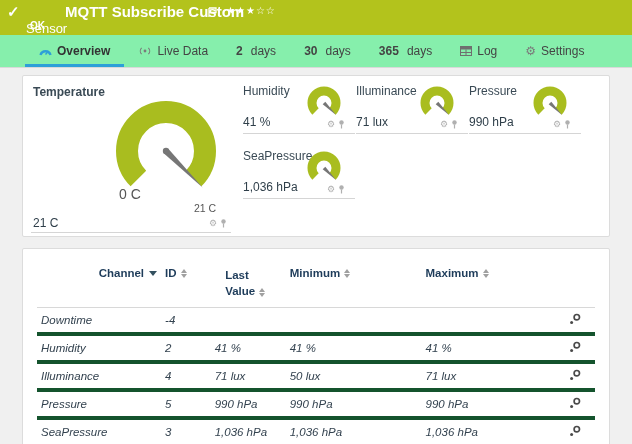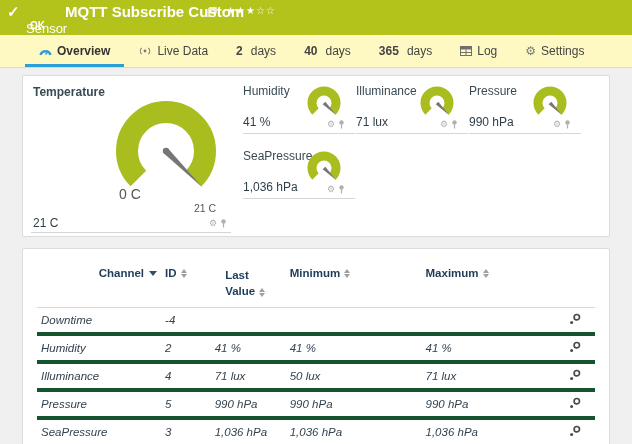--- a/index.html
+++ b/index.html
@@ -9,21 +9,21 @@
   
   .topbar { position:relative; height:35px; background:#b3c31c; color:#fff; }
   .topbar .check { position:absolute; left:7px; top:3px; font-size:15px; font-weight:bold; }
   .topbar .kind { position:absolute; left:26px; top:21px; font-size:13px; }
   .topbar .title { position:absolute; left:65px; top:3px; font-size:15px; font-weight:bold; }
   .topbar .flag { position:absolute; left:208px; top:4px; }
   .topbar .stars { position:absolute; left:226px; top:5px; font-size:10px; letter-spacing:1px; }
   .topbar .status { position:absolute; left:30px; top:20px; font-size:10px; font-weight:bold; }
 
   
-  .tabbar { height:33px; background:#fef9c3; border-bottom:1px solid #d9d9d9;
+  .tabbar { height:33px; background:#86efac; border-bottom:1px solid #d9d9d9;
             display:flex; align-items:stretch; padding-left:25px; }
   .tab { display:flex; align-items:center; gap:5px; padding:0 14px; font-size:12px;
          color:#444; cursor:pointer; position:relative; }
   .tab .ticon { display:flex; align-items:center; color:#7a7a7a; }
   .tab.active { font-weight:bold; color:#333; }
   .tab.active::after { content:""; position:absolute; left:0; right:0; bottom:0;
                        height:3px; background:#2d9fd8; }
   .tab .num { font-weight:bold; margin-right:3px; }
   .gearchar { font-size:12px; color:#555; line-height:1; }
 
@@ -115,21 +115,21 @@
           <path d="M3.6 1.8 A4.6 4.6 0 0 0 3.6 8.2 M10.4 1.8 A4.6 4.6 0 0 1 10.4 8.2" fill="none" stroke="#7a7a7a" stroke-width="1.1"></path>
         </svg>
     </span>
     <span>Live Data</span>
   </div>
   <div class="tab">
     <span class="num">2</span>
     <span>days</span>
   </div>
   <div class="tab">
-    <span class="num">40</span>
+    <span class="num">30</span>
     <span>days</span>
   </div>
   <div class="tab">
     <span class="num">365</span>
     <span>days</span>
   </div>
   <div class="tab">
     <span class="ticon">
       <svg width="12" height="10" viewBox="0 0 12 10">
           <rect x="0.5" y="0.5" width="11" height="9" fill="none" stroke="#6f6f6f" stroke-width="1"></rect>

